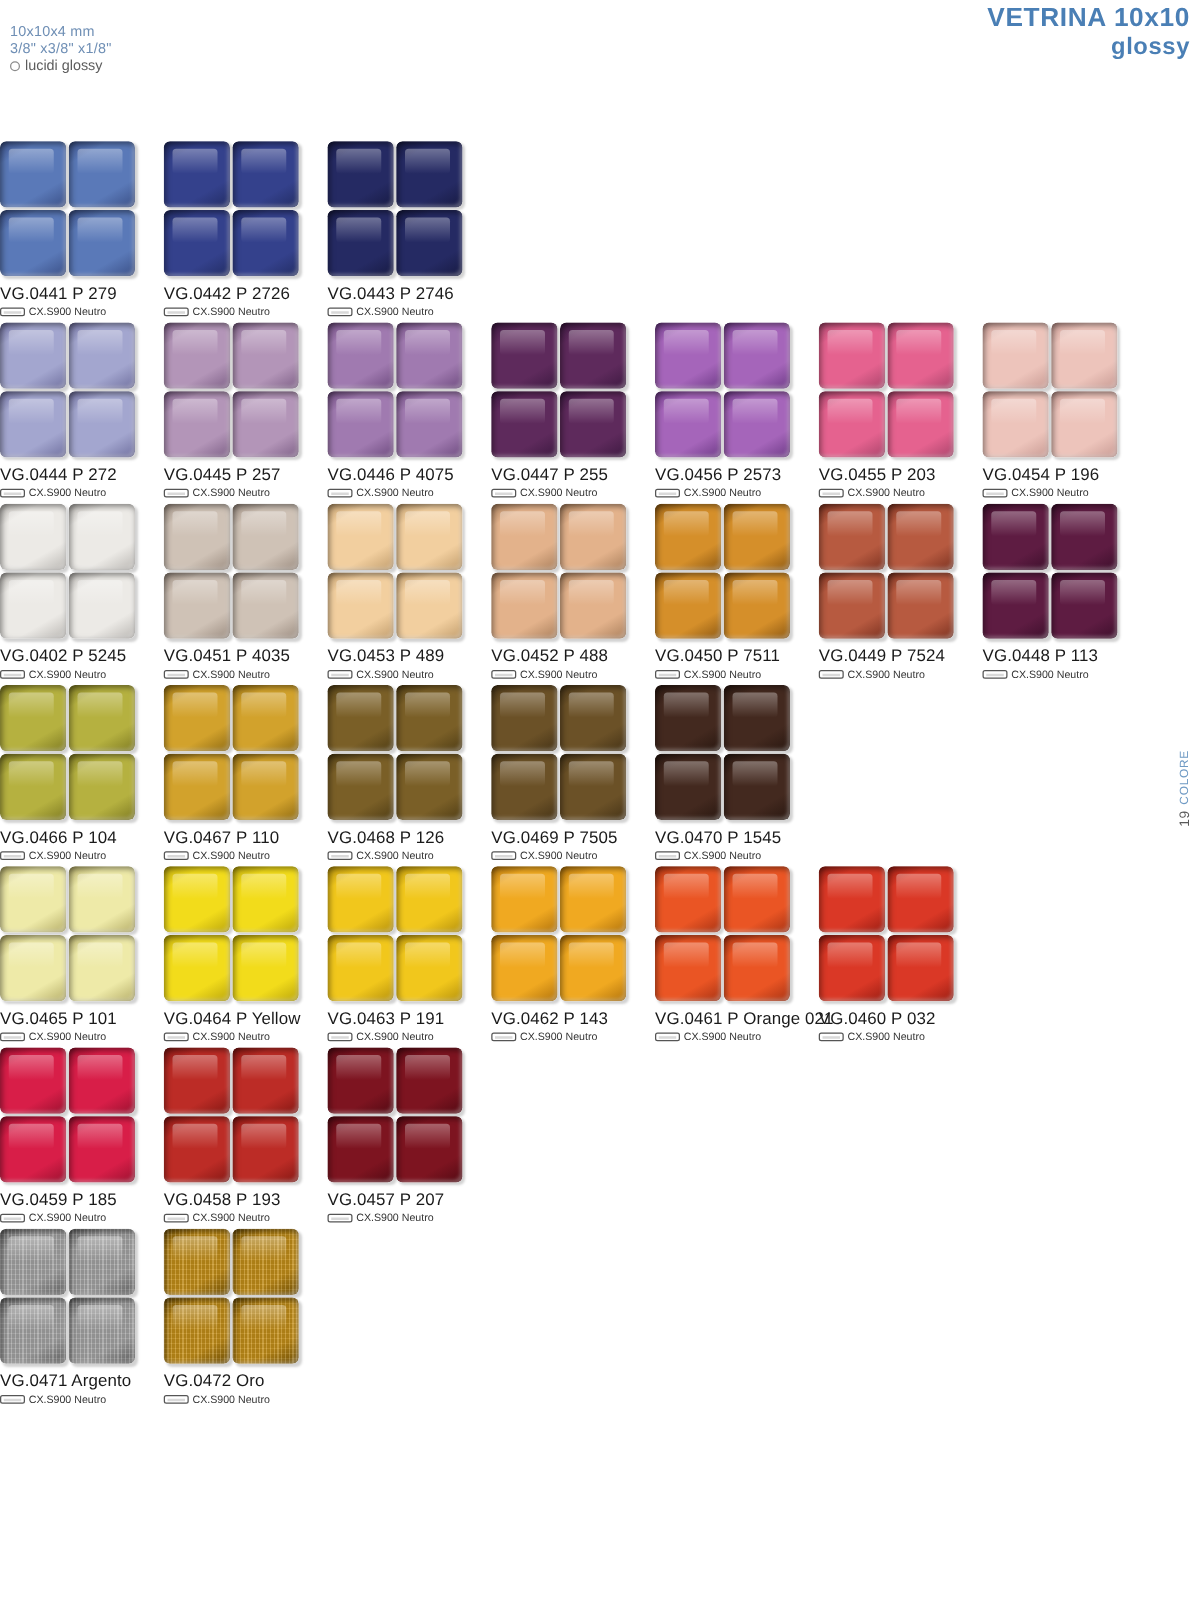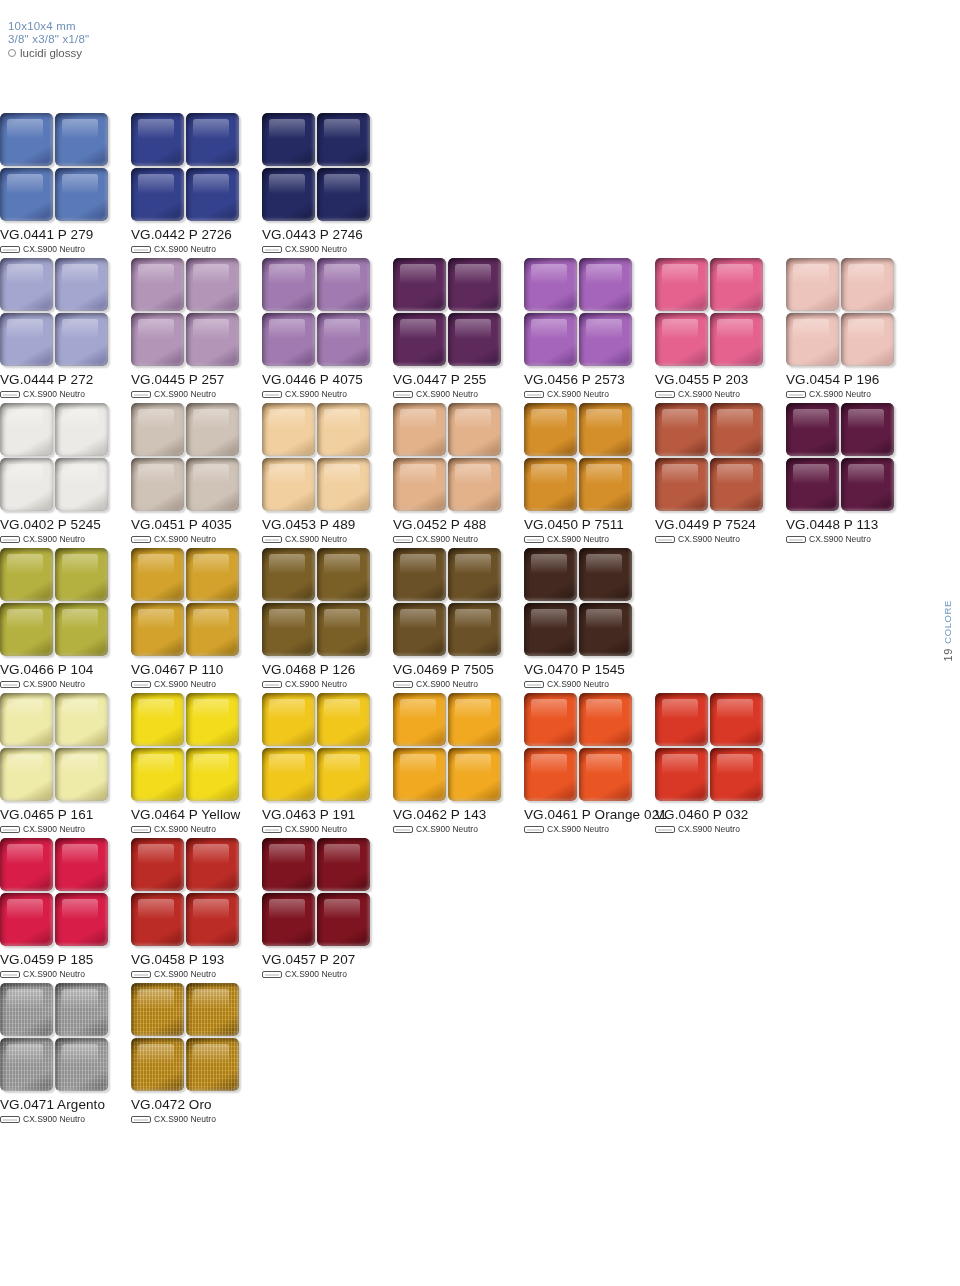--- a/index.html
+++ b/index.html
@@ -150,20 +150,24 @@
   <div class="hdr-left">
     <span class="dim">10x10x4 mm</span>
     <span class="dim">3/8" x3/8" x1/8"</span>
   </div>
 
   <div class="finish-row">
     <span class="finish-circle"></span>
     <span>lucidi glossy</span>
   </div>
 
+  <div class="hdr-title">
+    <span>VETRINA 10x10</span>
+    <span class="line2">glossy</span>
+  </div>
 
   <div class="page-marker">
     <span class="vtxt">COLORE</span>
     <span class="vtxt pnum">19</span>
   </div>
 
   <div class="rows" id="rows">
       <div class="srow">
         <div class="cell">
           <div class="tileblock">
@@ -872,21 +876,21 @@
               <div class="rim"></div>
               <div class="gloss"></div>
             </div>
             <div class="tile">
               <div class="face" style="background: linear-gradient(150deg, rgb(181, 173, 104) 0%, rgb(238, 234, 168) 22%, rgb(238, 234, 168) 72%, rgb(181, 173, 104) 100%);"></div>
               <div class="rim"></div>
               <div class="gloss"></div>
             </div>
           </div>
           <div class="labels">
-            <div class="code">VG.0465 P 161</div>
+            <div class="code">VG.0465 P 101</div>
             <div class="glue">
               <span class="glue-icon"></span>
               <span class="glue-text">CX.S900 Neutro</span>
             </div>
           </div>
         </div>
         <div class="cell">
           <div class="tileblock">
             <div class="tile">
               <div class="face" style="background: linear-gradient(150deg, rgb(185, 164, 12) 0%, rgb(242, 220, 27) 22%, rgb(242, 220, 27) 72%, rgb(185, 164, 12) 100%);"></div>

